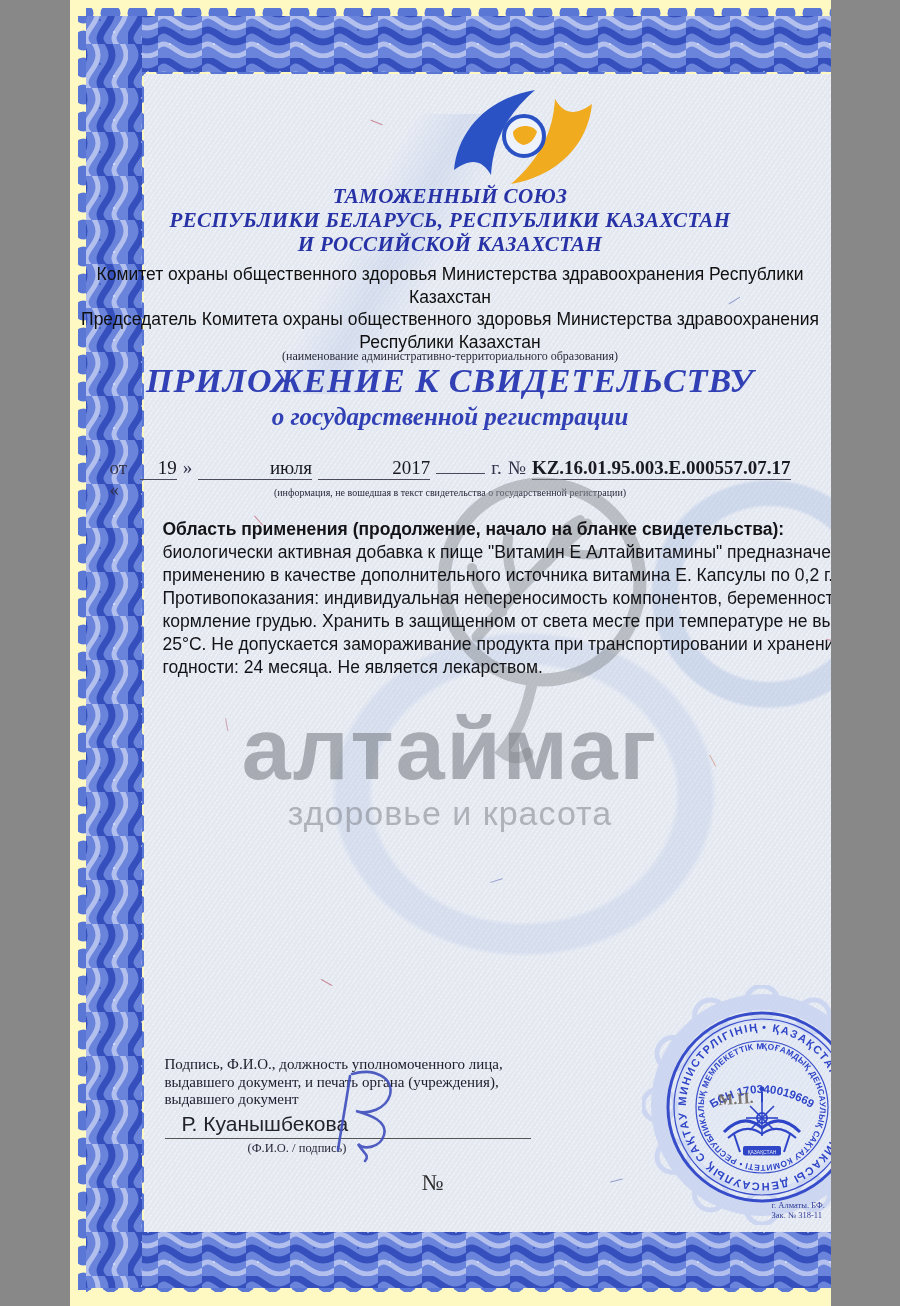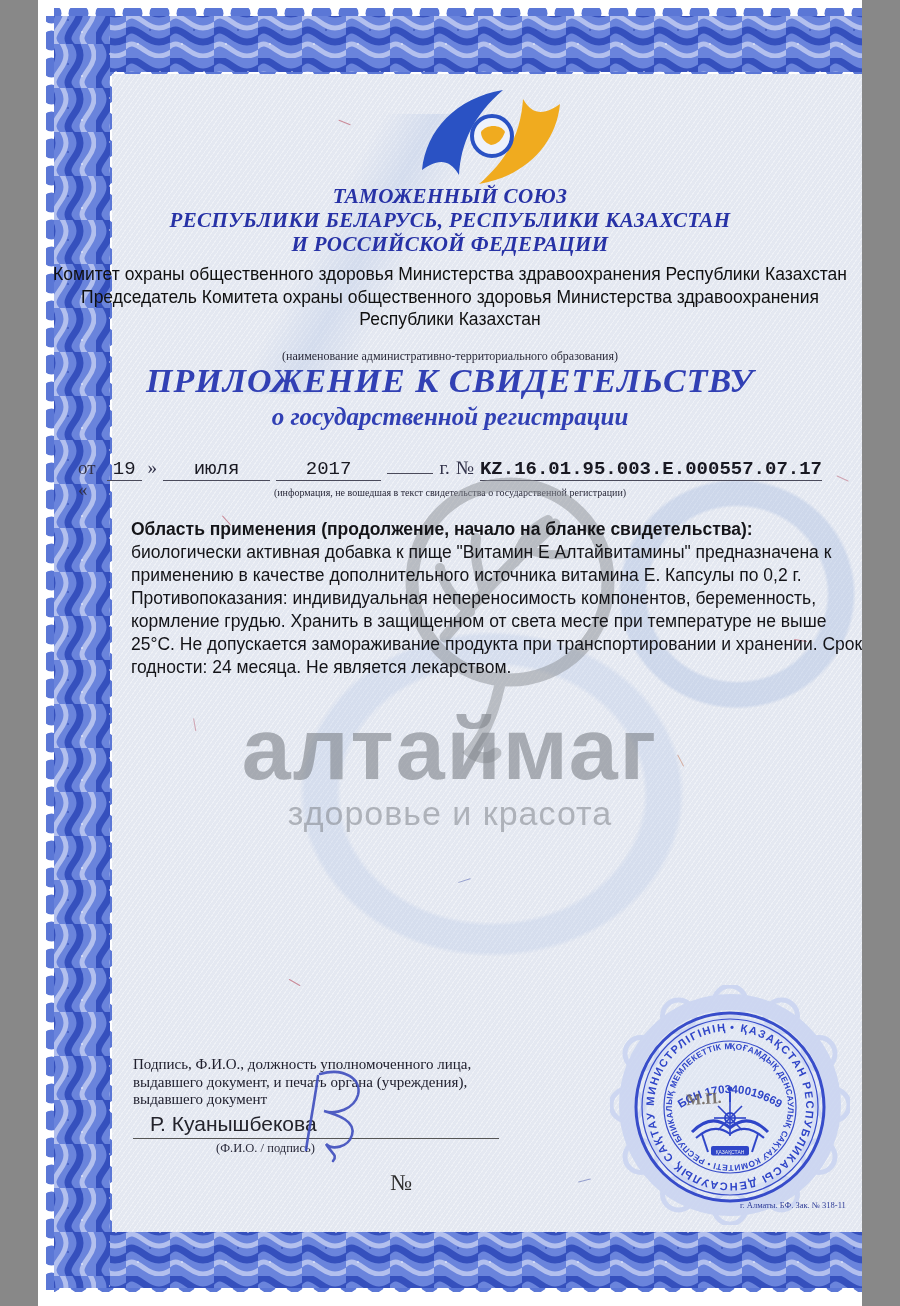--- a/index.html
+++ b/index.html
@@ -1,35 +1,35 @@
 <!DOCTYPE html>
 <html><head>
 <meta charset="utf-8">
 <style>
   html,body{margin:0;padding:0;background:#888;}
-  .page{position:relative;width:824px;height:1306px;margin:0 auto;background:#ffffff;overflow:hidden;
+  .page{position:relative;width:761px;height:1306px;margin:0 auto;background:#fef9c3;overflow:hidden;
         font-family:"Liberation Serif", serif;}
   .abs{position:absolute;}
   .center{left:0;right:0;text-align:center;}
   
   .paper{position:absolute;left:74px;top:74px;width:752px;height:1158px;background:#e4e8f1;}
   .paper-tex{position:absolute;inset:0;
      background:repeating-linear-gradient(125deg, rgba(255,255,255,.38) 0 1px, rgba(0,0,0,0) 1px 4px);}
   .ring-deco{position:absolute;border-radius:50%;}
   .streak{position:absolute;background:linear-gradient(118deg, rgba(0,0,0,0) 42%, rgba(173,192,228,.30) 50%, rgba(0,0,0,0) 58%);}
   .fiber{position:absolute;width:13px;height:1.4px;border-radius:1px;opacity:.75;}
   
   .union-title{color:#2732a6;font-weight:bold;font-style:italic;font-size:21px;line-height:24px;letter-spacing:.4px;}
   .authority{color:#101010;font-family:"Liberation Sans",sans-serif;font-size:17.5px;line-height:22.5px;}
   .small-cap{color:#2a2a3a;font-size:12px;}
   .doc-title{color:#3140b4;font-weight:bold;font-style:italic;font-size:34px;letter-spacing:1px;}
   .doc-sub{color:#3140b4;font-weight:bold;font-style:italic;font-size:25px;}
   
   .date-row{display:flex;justify-content:center;align-items:baseline;gap:6px;font-size:19px;color:#33334a;margin-top:12px;}
-  .date-row .val{font-family:Liberation Mono, monospace;color:#191922;border-bottom:1.6px solid #4a4a5a;text-align:center;}
+  .date-row .val{font-family:Liberation Serif, serif;color:#191922;border-bottom:1.6px solid #4a4a5a;text-align:right;}
   .date-row .blank{border-bottom:1.6px solid #4a4a5a;}
   .date-row .num{font-weight:bold;white-space:nowrap;}
   
   .scope{font-family:"Liberation Sans",sans-serif;color:#141418;font-size:17.5px;line-height:23px;}
   .scope .hd{font-weight:bold;}
   
   .wm-brand{color:rgba(128,132,139,.62);font-family:"Liberation Sans",sans-serif;font-weight:bold;font-size:88px;letter-spacing:2px;}
   .wm-tag{color:rgba(128,132,139,.55);font-family:"Liberation Sans",sans-serif;font-size:34px;letter-spacing:1px;}
   
   .sig-cap{font-size:15px;line-height:17.5px;color:#20202e;}
@@ -113,21 +113,21 @@
   <svg class="abs" style="left:368px;top:82px;" width="172" height="106" viewBox="0 0 172 106">
     <path d="M16,88 C20,48 50,16 97,8 C68,33 55,60 53,93 C42,73 27,80 16,88 Z" fill="#2a52c4"></path>
     <path d="M154,22 C150,62 120,94 73,102 C102,77 115,50 117,17 C128,37 143,30 154,22 Z" fill="#f0ab1f"></path>
     <circle cx="86" cy="54" r="20" fill="#eef2fb" stroke="#2a52c4" stroke-width="4"></circle>
     <path d="M75,50 C80,42 95,42 99,50 C96,58 92,62 85,63 C79,61 75,56 75,50 Z" fill="#f0ab1f"></path>
   </svg>
 
   <div class="abs center union-title" style="top:184px;">
     <div>ТАМОЖЕННЫЙ СОЮЗ</div>
     <div>РЕСПУБЛИКИ БЕЛАРУСЬ, РЕСПУБЛИКИ КАЗАХСТАН</div>
-    <div>И РОССИЙСКОЙ ФЕДЕРАЦИИ</div>
+    <div>И РОССИЙСКОЙ КАЗАХСТАН</div>
   </div>
 
   <div class="abs center authority" style="top:263px;">
     <div>Комитет охраны общественного здоровья Министерства здравоохранения Республики Казахстан</div>
     <div>Председатель Комитета охраны общественного здоровья Министерства здравоохранения</div>
     <div>Республики Казахстан</div>
   </div>
 
   <div class="abs center small-cap" style="top:349px;">(наименование административно-территориального образования)</div>
 

